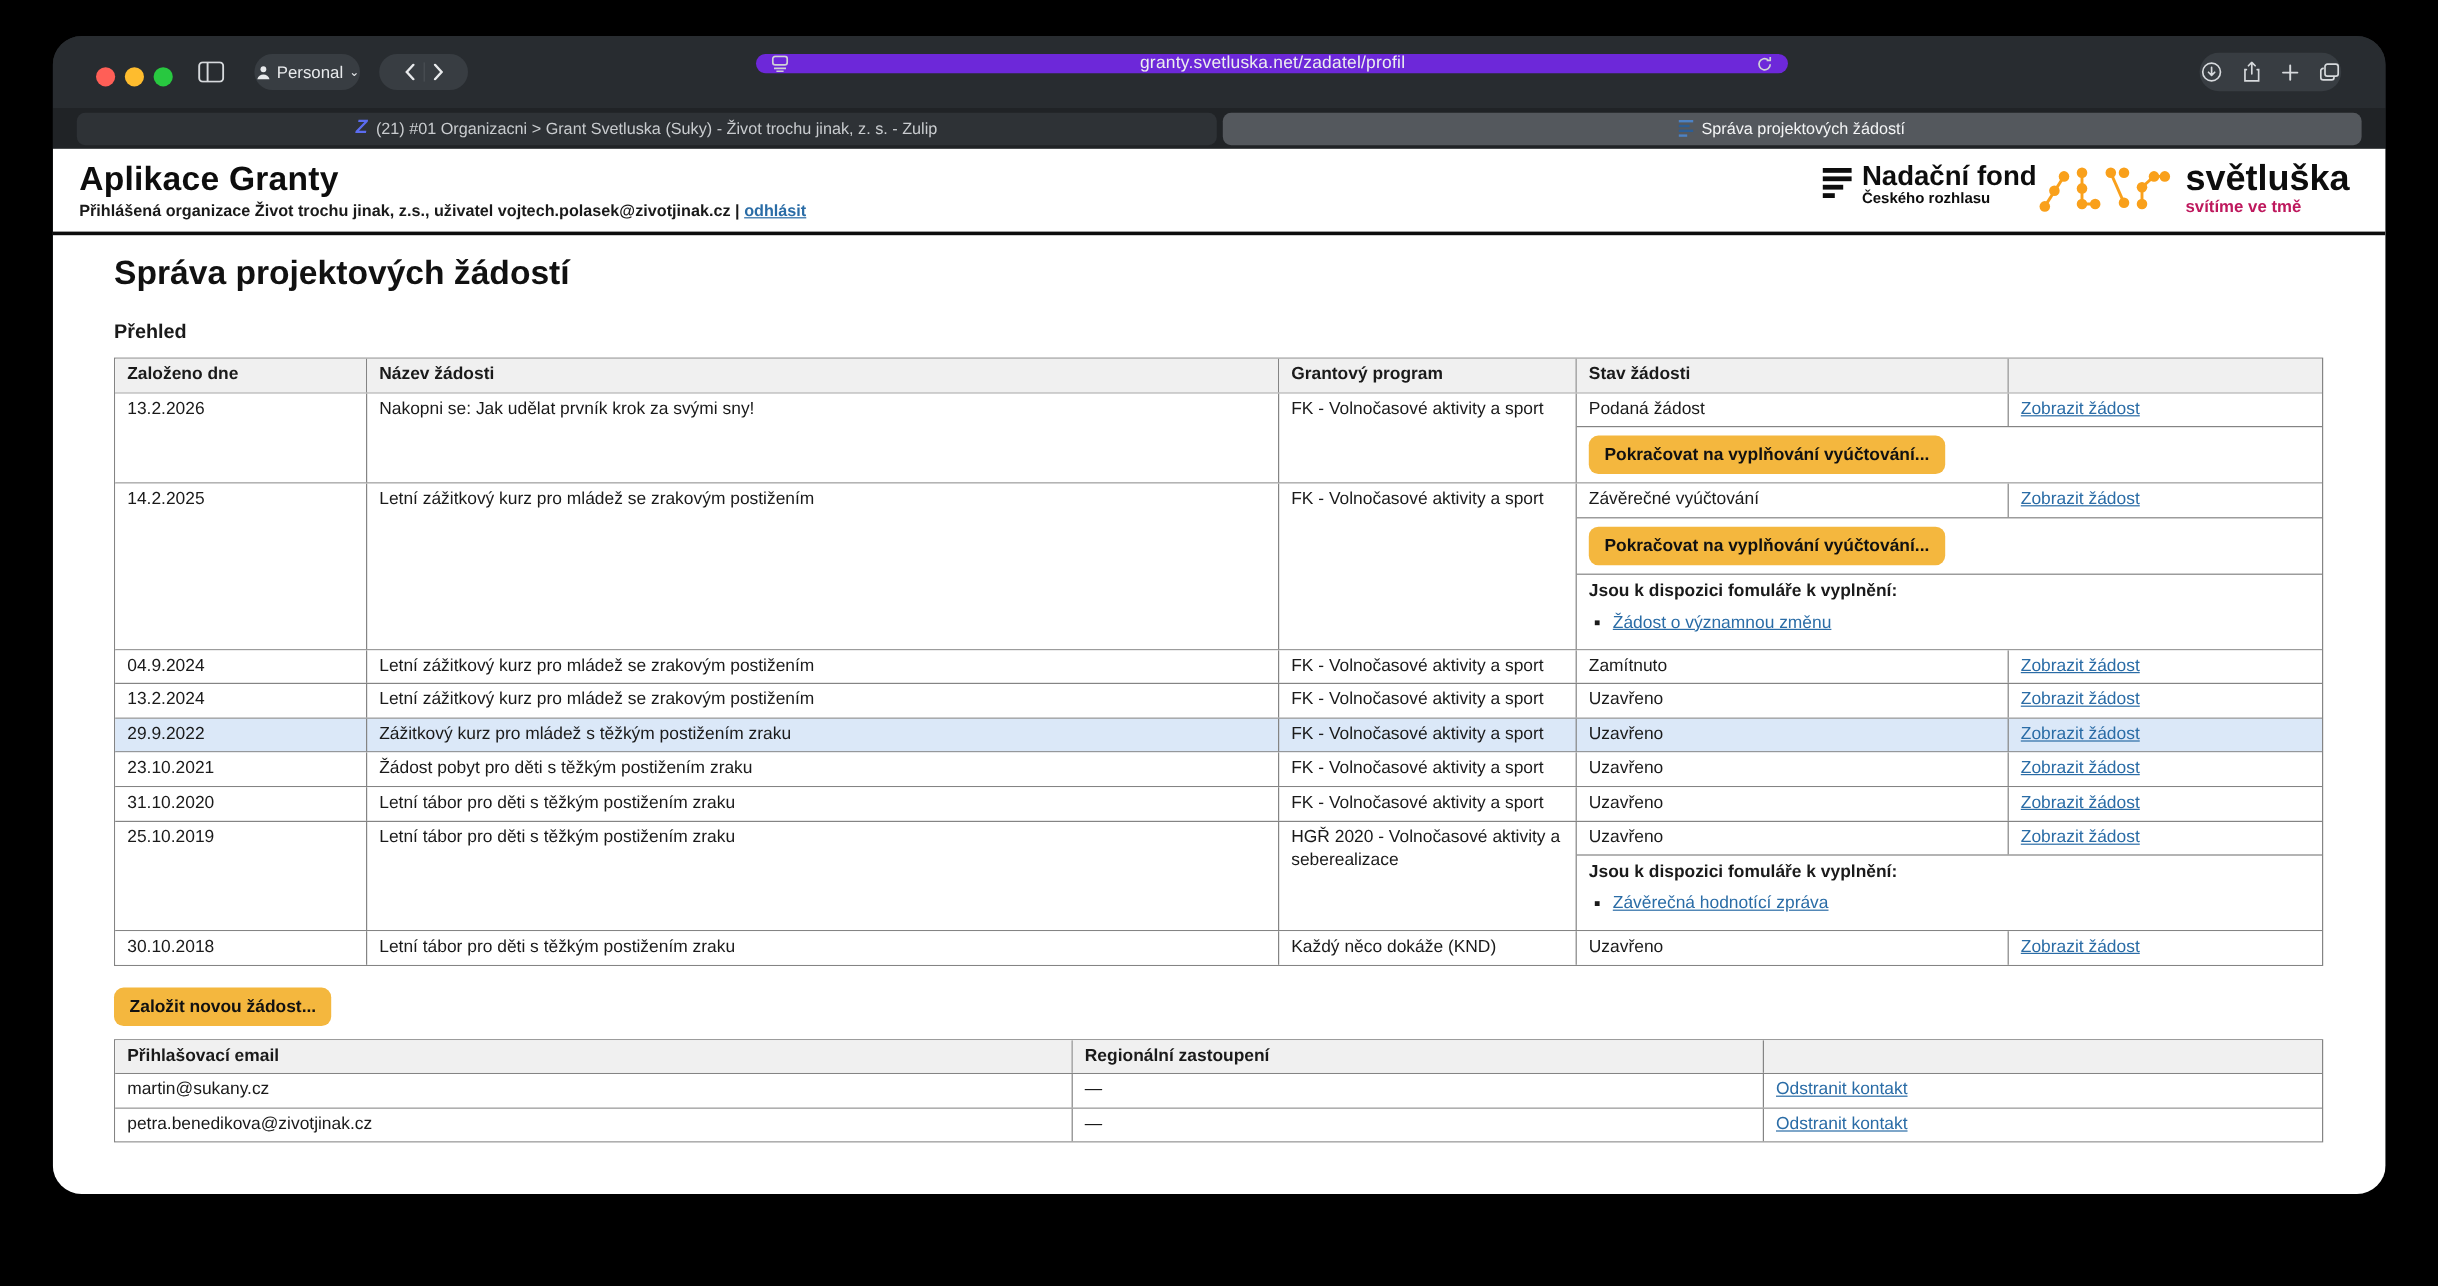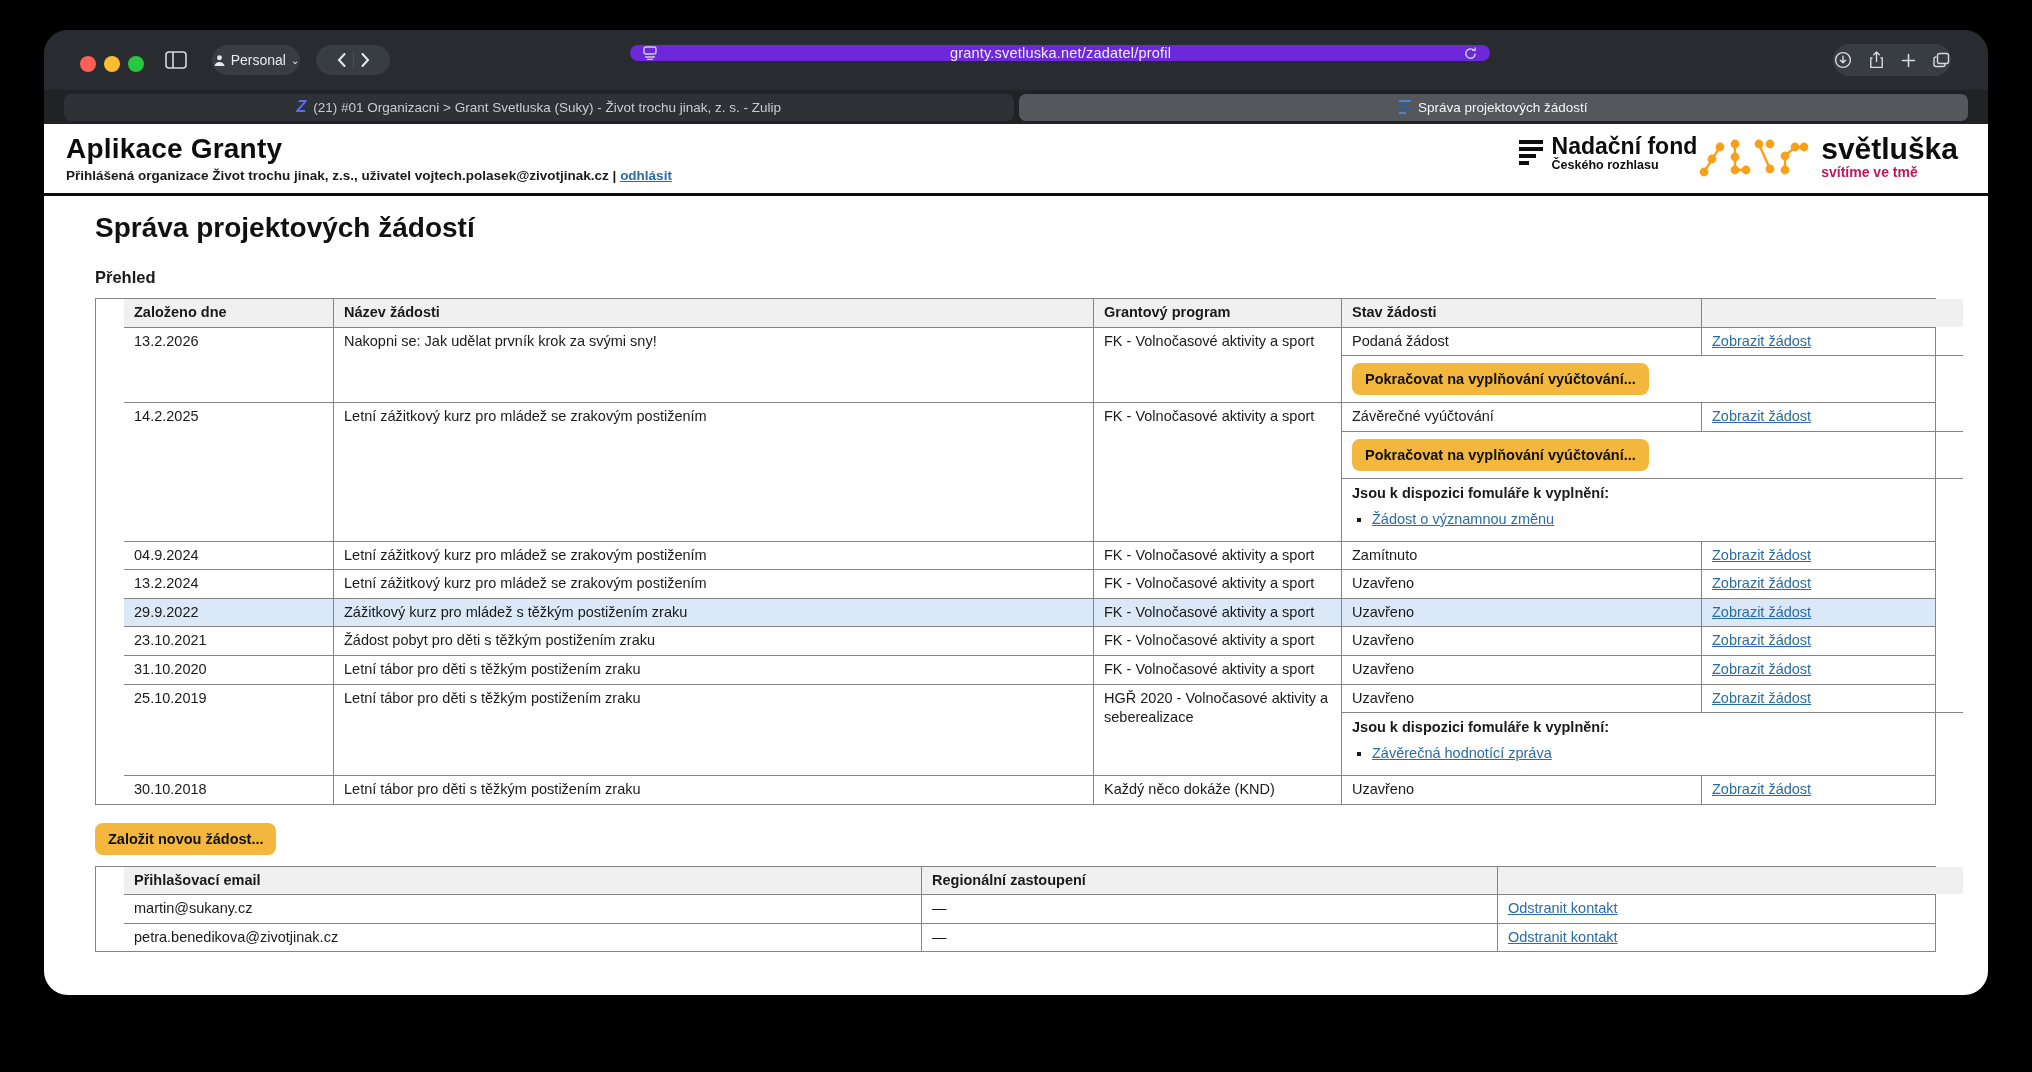--- a/index.html
+++ b/index.html
@@ -57,21 +57,21 @@
   #svetluska { display:flex; align-items:center; gap:12px; }
   #svetluska .t1 { font-size:30px; font-weight:800; color:#0d0d0d; line-height:1; }
   #svetluska .t2 { font-size:14px; font-weight:700; color:#be185d; margin-top:0; }
 
   #main { padding:16px 51px 0; }
   #page-title { font-size:28px; font-weight:600; color:#111; }
   #overview-heading { font-size:16.5px; font-weight:700; margin-top:24px; }
 
   
   .dtable { border:1px solid #848484; width:1841px; margin-top:11px; font-size:14.5px; }
-  .trow { display:flex; border-bottom:1px solid #848484; background:#fff;margin-left:28px; }
+  .trow { display:flex; border-bottom:1px solid #848484; background:#fff; }
   .trow:last-child { border-bottom:none; }
   .trow.hl { background:#dbe8f8; }
   .cell { padding:4px 10px; border-right:1px solid #848484; flex-shrink:0; line-height:1.35; }
   .cell:last-child, .rz { border-right:none; }
   .thead .cell { background:#f0f0f0; font-weight:700; }
   .c1{width:210px;} .c2{width:760px;} .c3{width:248px;} .c4{width:360px;} .c5{width:261px;}
   .rz { width:621px; flex-shrink:0; padding:0; }
   .subrow { display:flex; min-height:27px; }
   .scell { padding:4px 10px; line-height:1.35; }
   .scell.status { width:360px; border-right:1px solid #848484; flex-shrink:0; }

